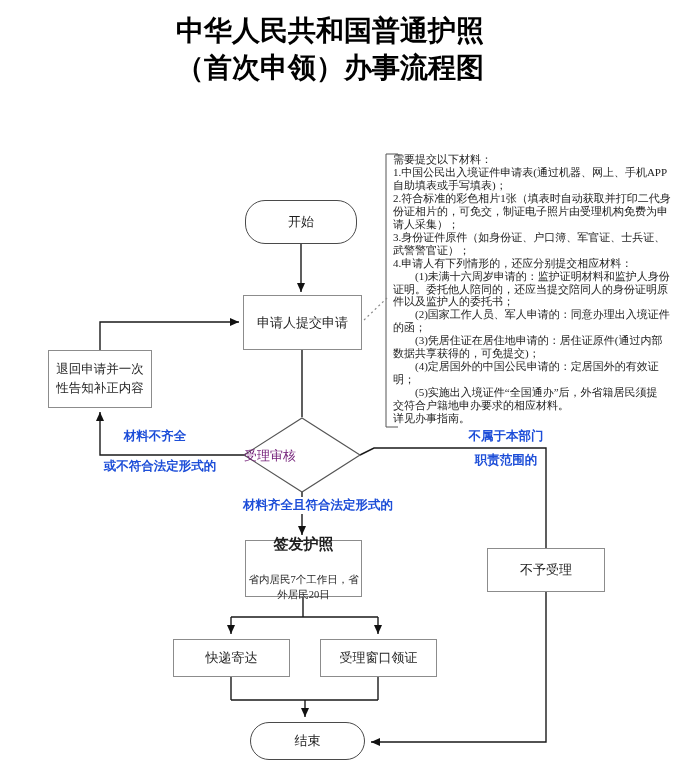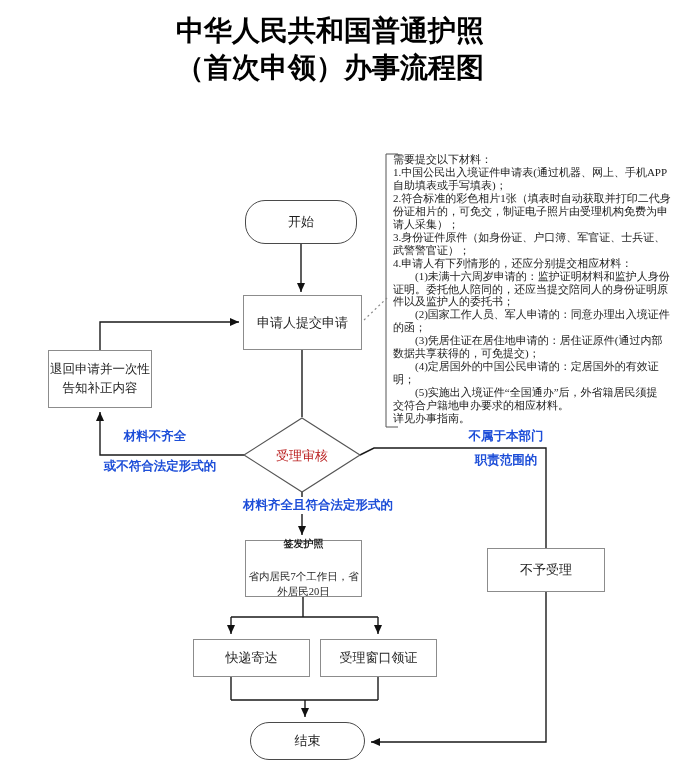--- a/index.html
+++ b/index.html
@@ -13,32 +13,32 @@
     font-family:"Liberation Sans", sans-serif;font-weight:bold;
     font-size:28px;line-height:37px;color:#000;
   }
   .node{
     position:absolute;display:flex;align-items:center;justify-content:center;
     box-sizing:border-box;background:#fff;border:1px solid #8c8c8c;
     font-size:13px;text-align:center;color:#1f1f1f;
   }
   .terminator{border:1.2px solid #4a4a4a;border-radius:20px;}
   .decision-label{
-    position:absolute;text-align:center;font-size:13px;color:#b91c1c;
+    position:absolute;text-align:left;font-size:13px;color:#701a75;
     background:transparent;
   }
   .edge-label{
     position:absolute;font-weight:bold;font-size:12.5px;color:#1d4ed8;
     text-align:center;white-space:nowrap;
   }
   .edge-label.bg{background:#fff;padding:0 2px;}
   .issue-inner{line-height:1.25;}
-  .issue-title{font-weight:bold;font-size:10px;font-family:Liberation Serif, serif;}
+  .issue-title{font-weight:bold;font-size:15px;font-family:Liberation Serif, serif;}
   .issue-sub{font-size:10.5px;line-height:1.45;margin-top:18px;}
-  .return-box{font-size:12.5px;line-height:1.55;padding:3px 0;}
+  .return-box{font-size:12.5px;line-height:1.55;padding:3px 6px;}
   .note-text{
     position:absolute;left:393px;top:153px;width:285px;
     font-size:11px;line-height:12.95px;white-space:pre;color:#222;
   }
 </style>
 </head>
 <body>
 
 <div id="canvas">
 
@@ -92,21 +92,21 @@
 
   <div class="node" style="left:245px;top:540px;width:117px;height:57px;">
     <div class="issue-inner">
       <div class="issue-title">签发护照</div>
       <div class="issue-sub">省内居民7个工作日，省外居民20日</div>
     </div>
   </div>
 
   <div class="node" style="left:487px;top:548px;width:118px;height:44px;">不予受理</div>
 
-  <div class="node" style="left:173px;top:639px;width:117px;height:38px;margin-left:20px;">快递寄达</div>
+  <div class="node" style="left:173px;top:639px;width:117px;height:38px;">快递寄达</div>
 
   <div class="node" style="left:320px;top:639px;width:117px;height:38px;">受理窗口领证</div>
 
   <div class="node terminator" style="left:250px;top:722px;width:115px;height:38px;">结束</div>
 
   <div class="edge-label" style="left:90px;top:428px;width:130px;">材料不齐全</div>
   <div class="edge-label bg" style="left:235px;top:497px;width:162px;">材料齐全且符合法定形式的</div>
 
   <div class="edge-label" style="left:85px;top:458px;width:150px;">或不符合法定形式的</div>
 

